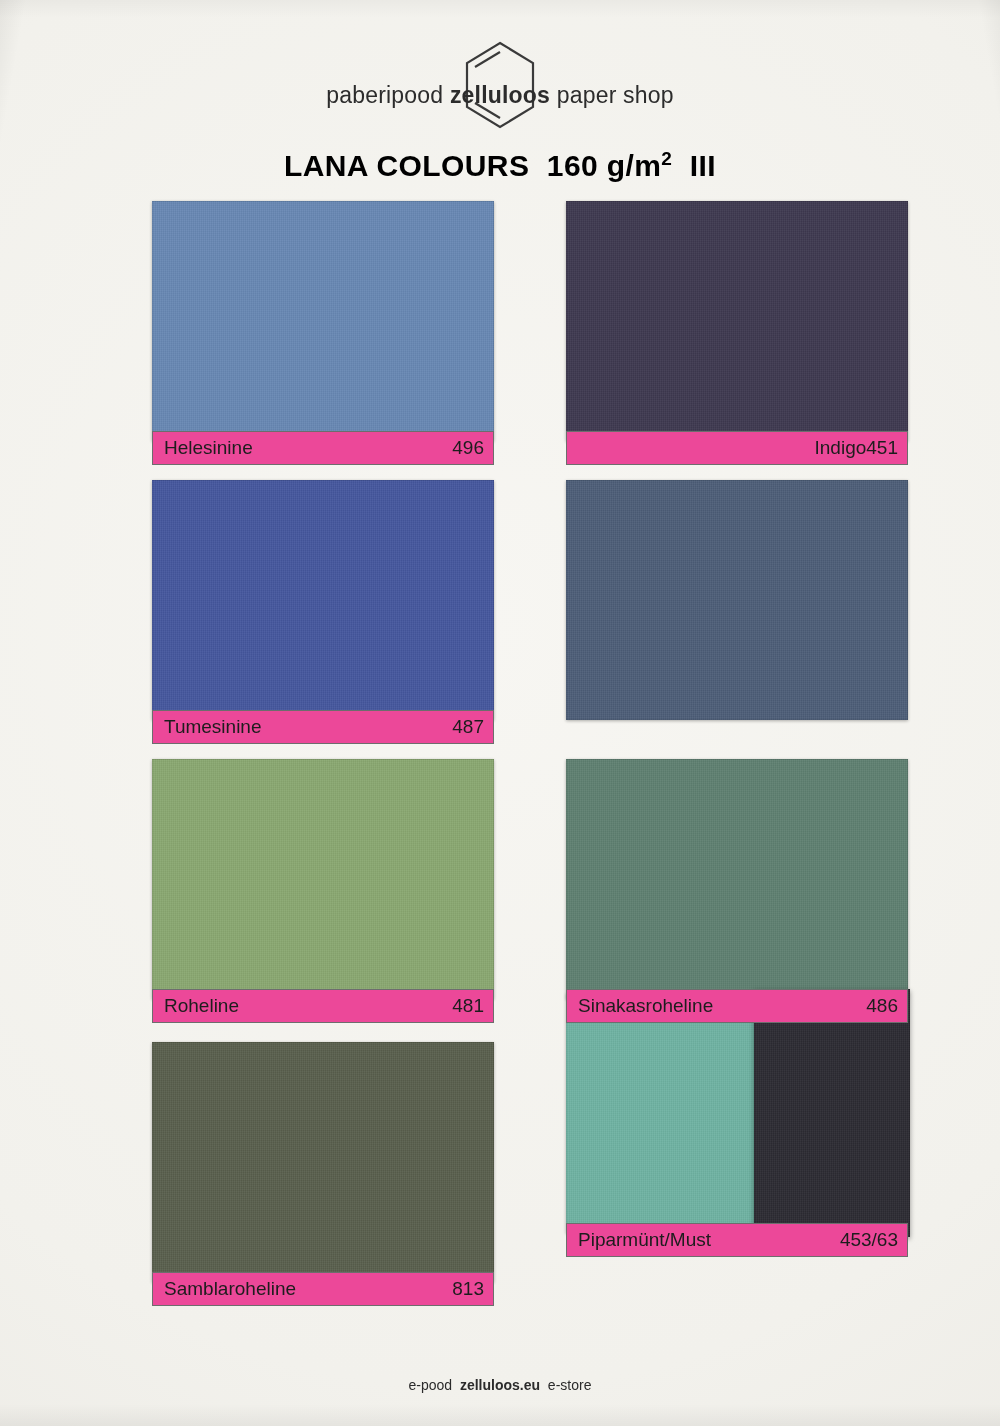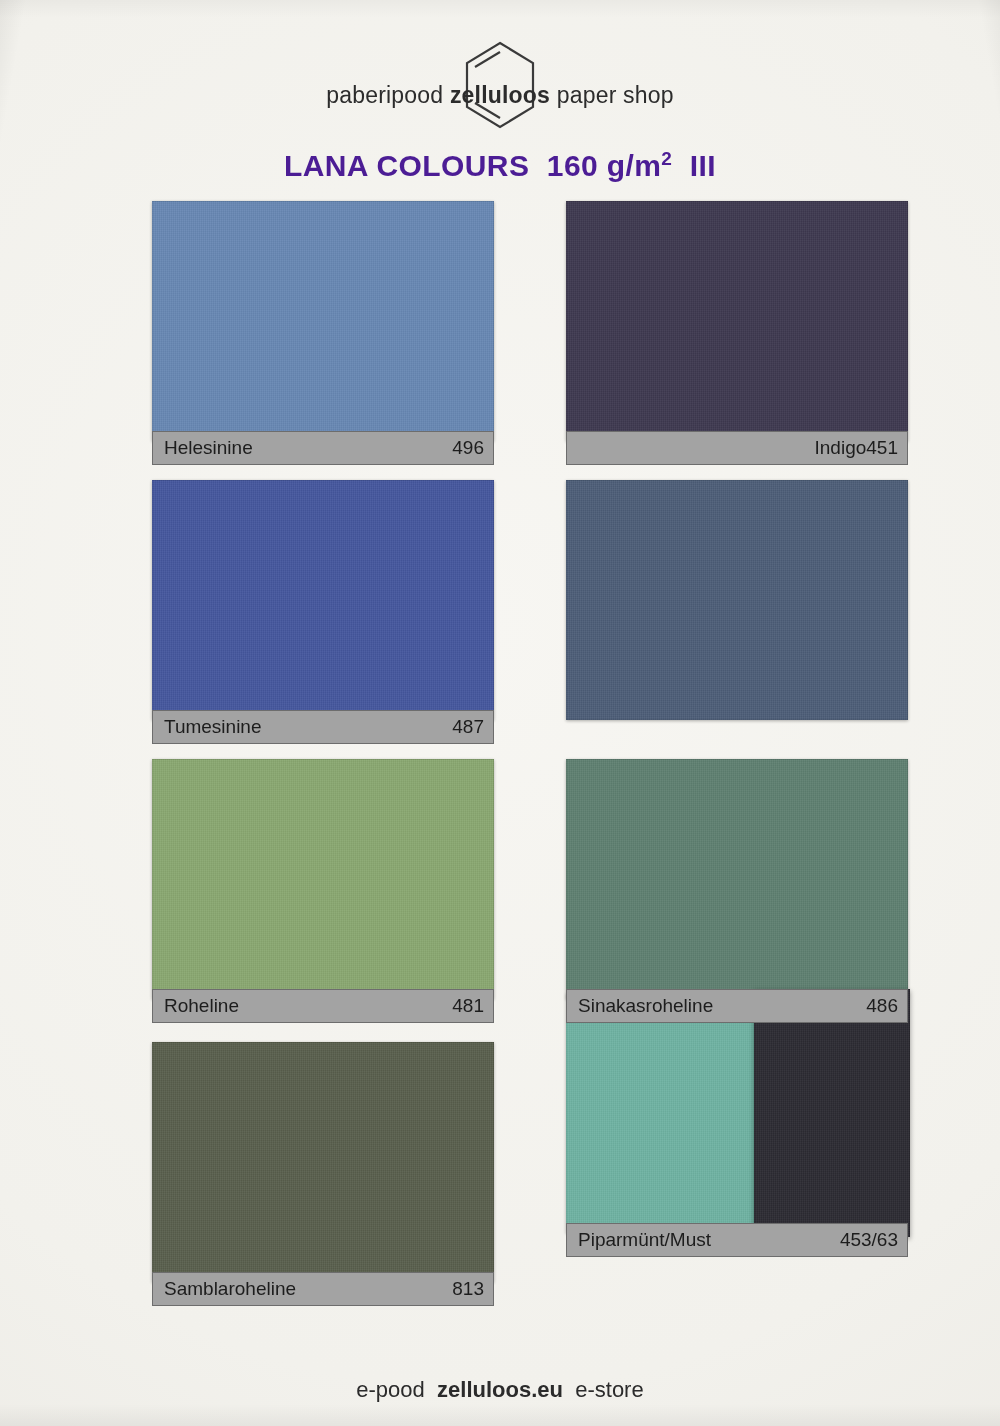--- a/index.html
+++ b/index.html
@@ -60,21 +60,21 @@
   }
   #brand-text .strong { font-weight: bold; }
 
   #title {
     position: absolute;
     left: 0; right: 0;
     top: 148px;
     font-size: 30px;
     font-weight: bold;
     letter-spacing: 0.4px;
-    color: #4c1d95;
+    color: #000000;
     white-space: nowrap;
   }
   #title .sup { font-size: 19px; vertical-align: super; }
 
   
   #grid {
     position: absolute;
     top: 201px;
     left: 152px;
     width: 760px;
@@ -118,38 +118,38 @@
     box-shadow: 0 2px 5px rgba(0,0,0,0.40), 0 0 0 0.5px rgba(0,0,0,0.22) inset;
   }
 
   .label {
     position: absolute;
     left: 0;
     top: 230px;
     width: 342px;
     height: 34px;
     border: 1px solid #6d6d6d;
-    background: #a3a3a3;
+    background: #ec4899;
     z-index: 5;
     display: flex;
     align-items: center;
     padding: 0 9px 0 11px;
     font-size: 19px;
     color: #1d1d1d;
   }
   .label .nm { flex: 1 1 auto; white-space: nowrap; overflow: hidden; }
   .label .cd { flex: 0 0 auto; white-space: nowrap; }
 
   
   #footer {
     position: absolute;
     left: 0; right: 0;
     top: 1377px;
     text-align: center;
-    font-size: 22px;
+    font-size: 14px;
     color: #2b2b2b;
     white-space: nowrap;
   }
   #footer .strong { font-weight: bold; }
 </style>
 </head>
 <body>
 
 <div id="sheet"></div>
 

